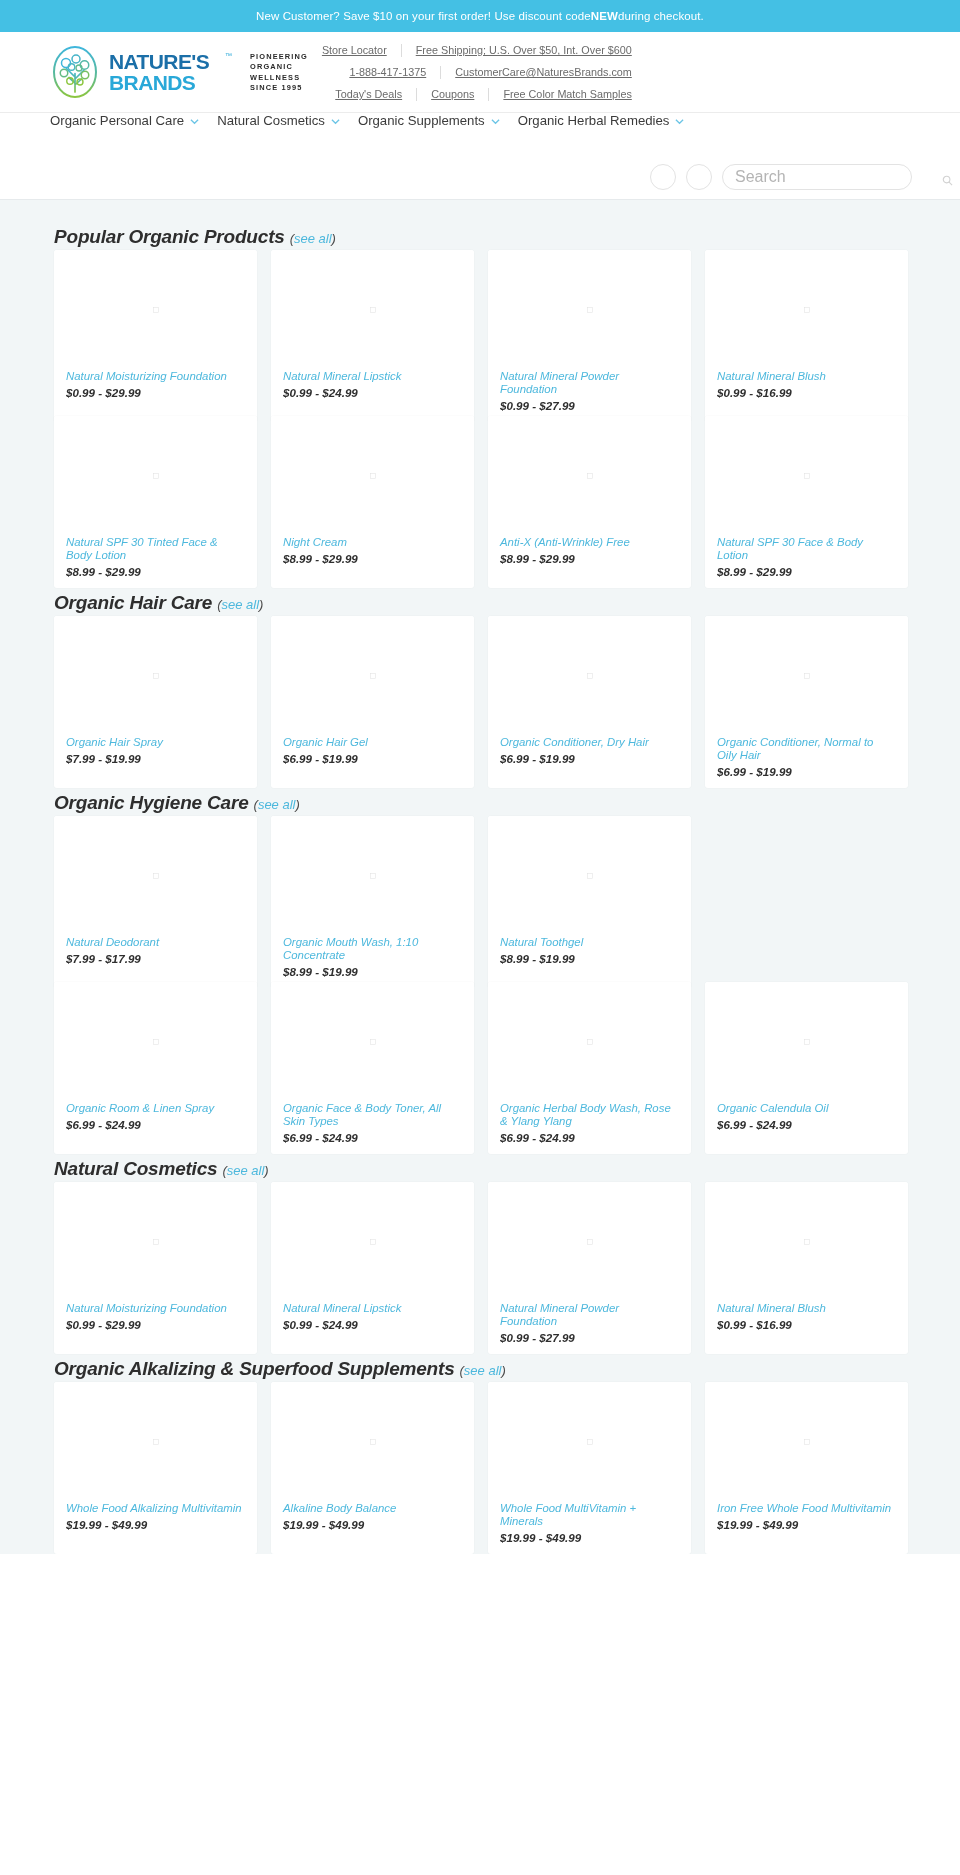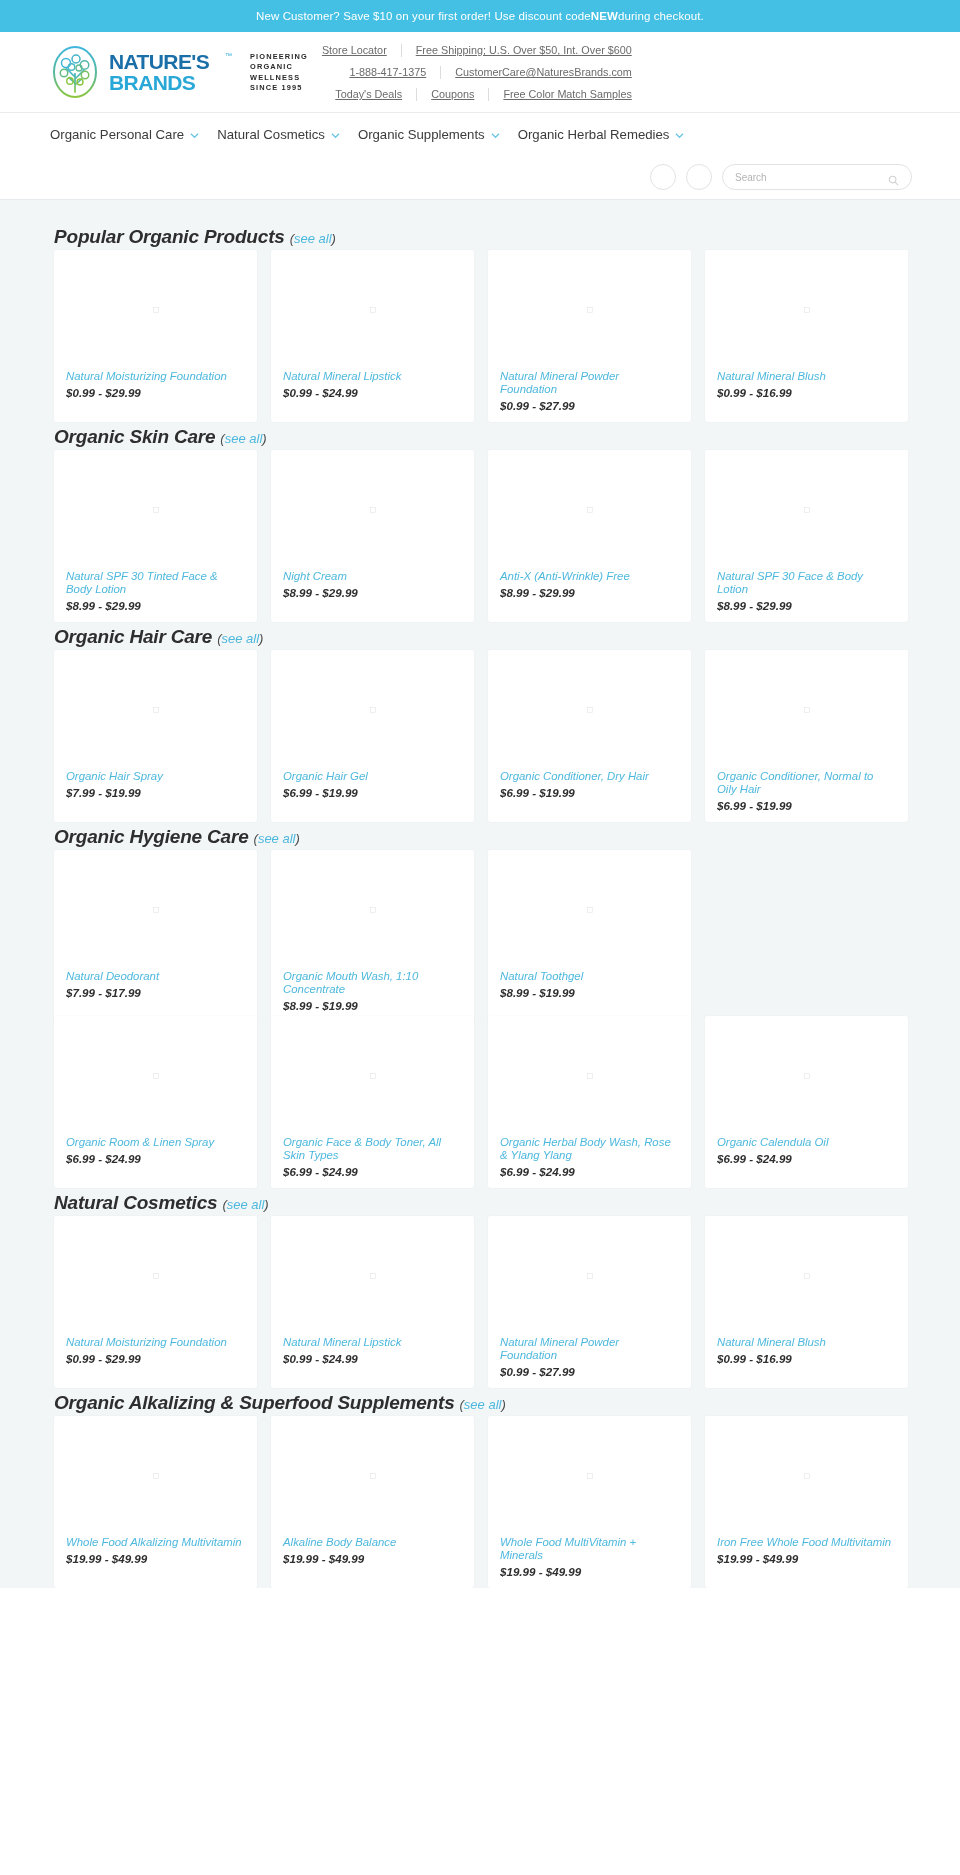--- a/index.html
+++ b/index.html
@@ -67,21 +67,21 @@
     width: 1px;
     height: 13px;
     background: #dcdcdc;
     display: inline-block;
   }
 
   
   .nav-wrap { border-top: 1px solid #ececec; background: #fff; }
   .nav {
     display: flex;
-    align-items: center;
+    align-items: flex-start;
     height: 42px;
     padding: 0 50px;
     gap: 0px;
   }
   .nav-item {
     display: flex;
     align-items: center;
     gap: 6px;
     font-size: 13.2px;
     color: #3b3b3b;
@@ -119,21 +119,21 @@
     border: 1px solid #e3e3e3;
     border-radius: 14px;
     display: flex;
     align-items: center;
     padding: 0 12px;
     background: #fff;
   }
   .search-box input {
     border: 0;
     outline: 0;
-    font-size: 10px;
+    font-size: 16px;
     color: #9b9b9b;
     flex: 1;
     font-family: "Liberation Sans", sans-serif;
     background: transparent;
   }
   .search-box input::placeholder { color: #b4b4b4; }
   .search-ico { width: 11px; height: 11px; opacity: .45; }
 
   
   .main {
@@ -380,21 +380,20 @@
               </svg>
             </div>
             <div class="info">
               <a class="title" href="#">Natural Mineral Blush</a>
               <div class="price">$0.99 - $16.99</div>
             </div>
           </div>
         </div>
       </div>
       <div class="section">
-        <div class="section-head"><h2>Organic Skin Care</h2><span class="see-all">(<a href="#">see all</a>)</span></div>
         <div class="cards">
           <div class="card">
             <div class="thumb">
               <svg class="broken" viewBox="0 0 8 8">
                 <rect x="0.5" y="0.5" width="7" height="7" fill="none" stroke="#555" stroke-width="0.7"></rect>
               </svg>
             </div>
             <div class="info">
               <a class="title" href="#">Natural SPF 30 Tinted Face &amp; Body Lotion</a>
               <div class="price">$8.99 - $29.99</div>

